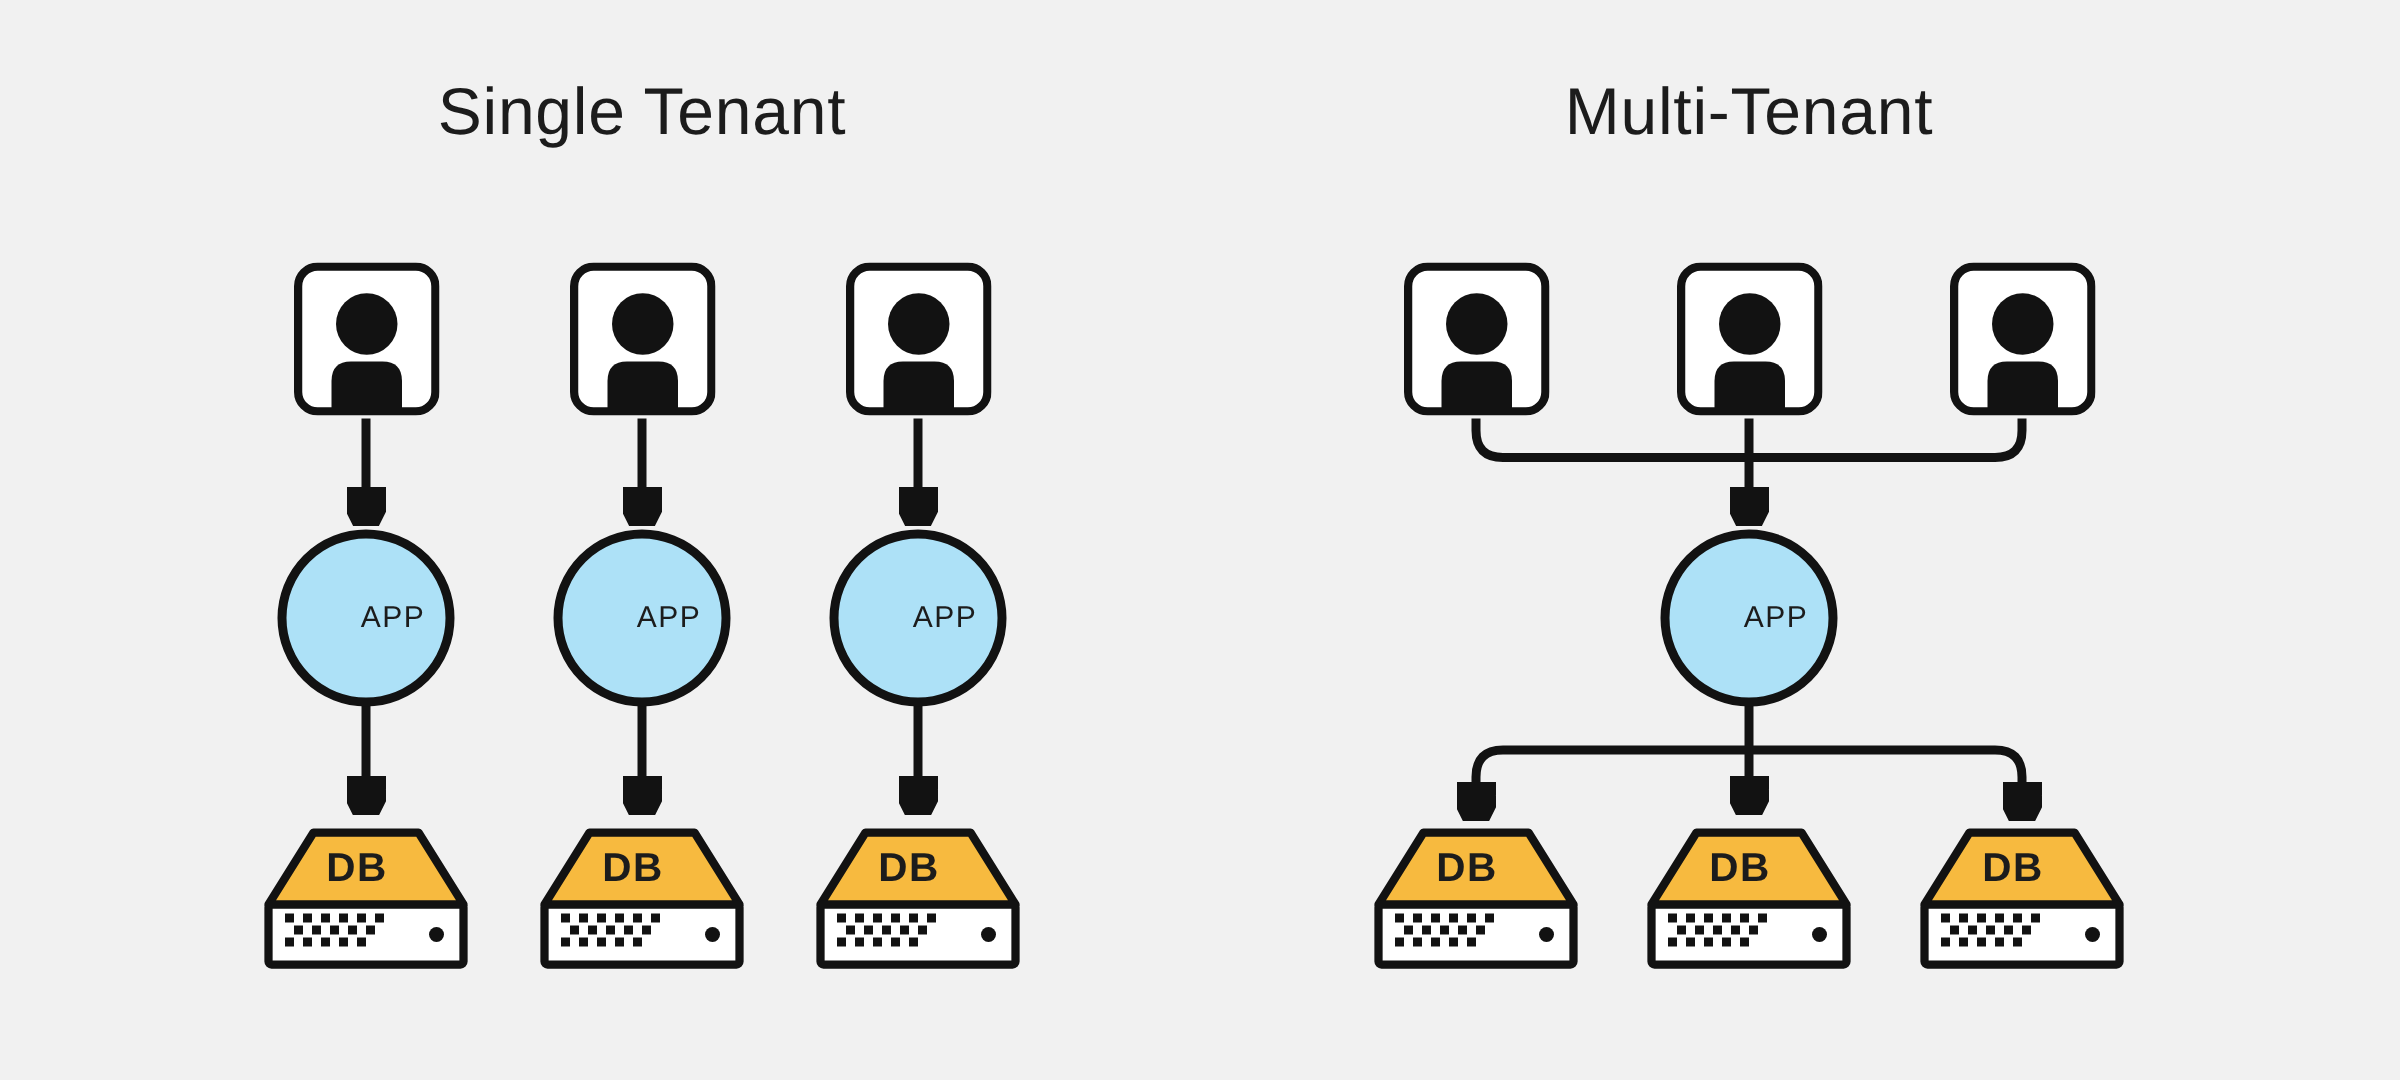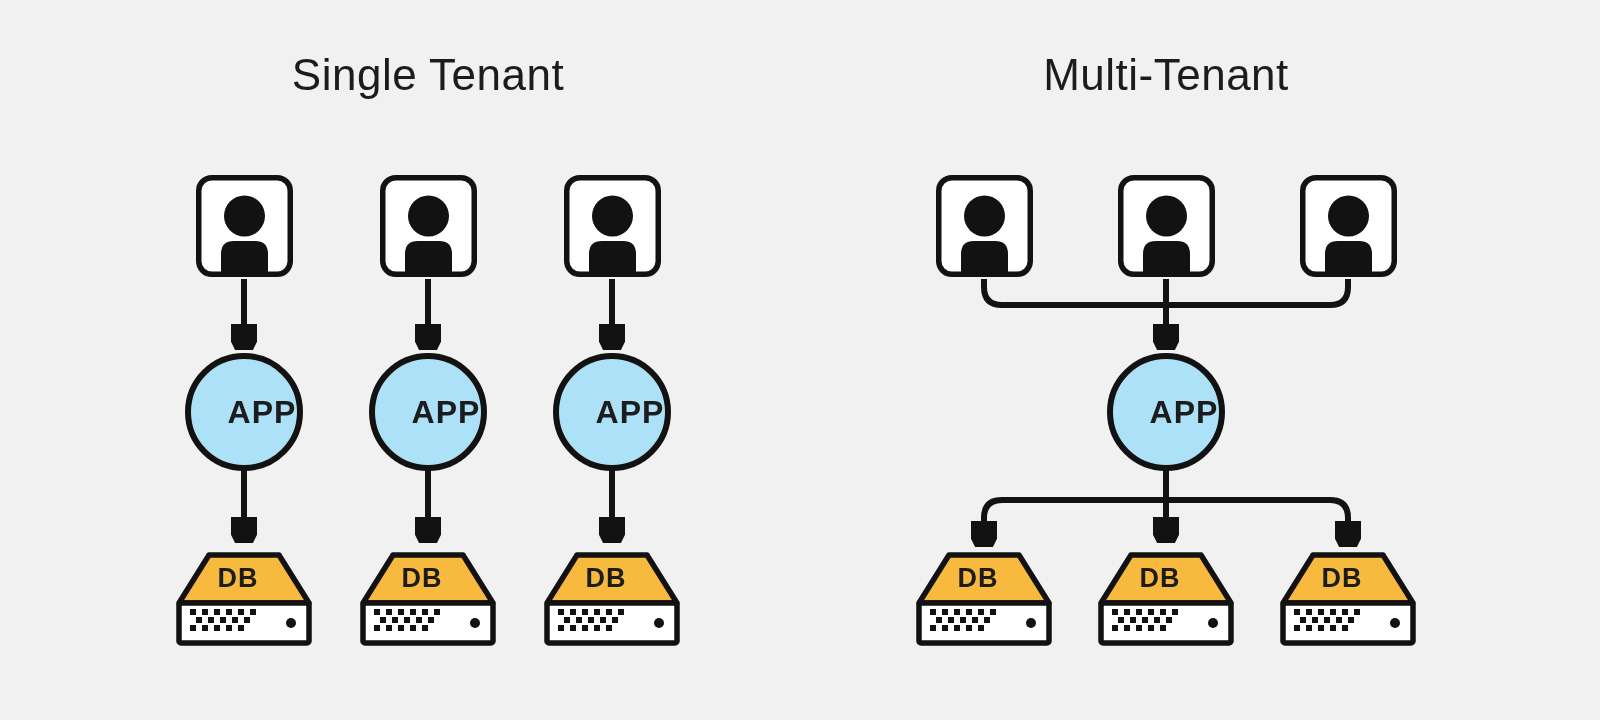--- a/index.html
+++ b/index.html
@@ -22,21 +22,21 @@
   .user-node svg{display:block;width:97px;height:102px;}
   .u-frame{fill:var(--node-fill,#ffffff);stroke:var(--outline,#121212);stroke-width:5.5;}
   .u-fill{fill:var(--outline,#121212);}
   .app-node{
     position:absolute;width:118px;height:118px;box-sizing:border-box;
     background:var(--app-fill,#ade1f7);
     border:6px solid var(--outline,#121212);
     border-radius:50%;
     display:flex;align-items:center;justify-content:center;
   }
-  .app-label{font-size:32px;font-weight:700;color:var(--text,#1c1c1c);letter-spacing:1px;margin-left:36px;}
+  .app-label{font-size:20px;font-weight:400;color:var(--text,#1c1c1c);letter-spacing:1px;margin-left:36px;}
   .db-node{position:absolute;width:140px;height:100px;}
   .db-node svg{display:block;width:140px;height:100px;}
   .db-top{fill:var(--db-fill,#f7ba3f);stroke:var(--outline,#121212);stroke-width:5.5;stroke-linejoin:round;}
   .db-base{fill:var(--node-fill,#ffffff);stroke:var(--outline,#121212);stroke-width:5.5;stroke-linejoin:round;}
   .db-dot{fill:var(--outline,#121212);}
   .db-label{
     position:absolute;top:15px;left:0;right:12px;
     text-align:center;font-size:27px;font-weight:700;
     color:var(--text,#1c1c1c);letter-spacing:1px;
   }

